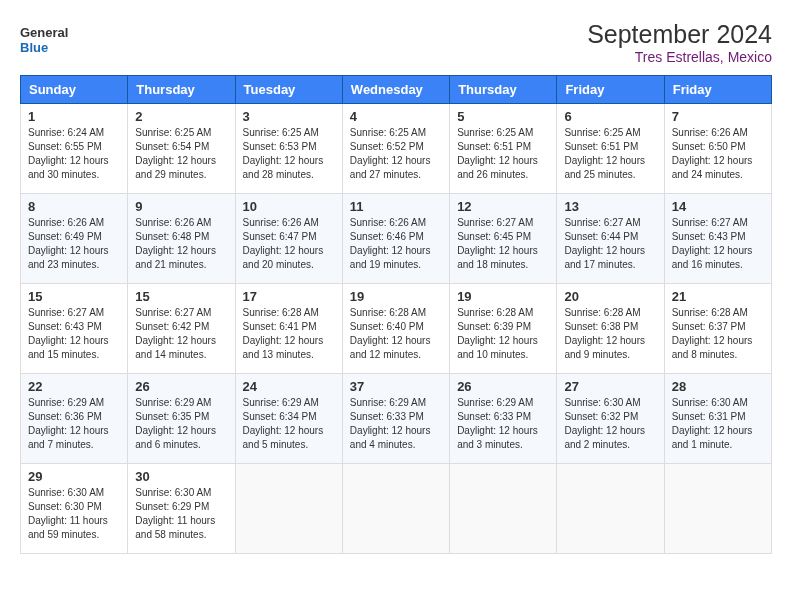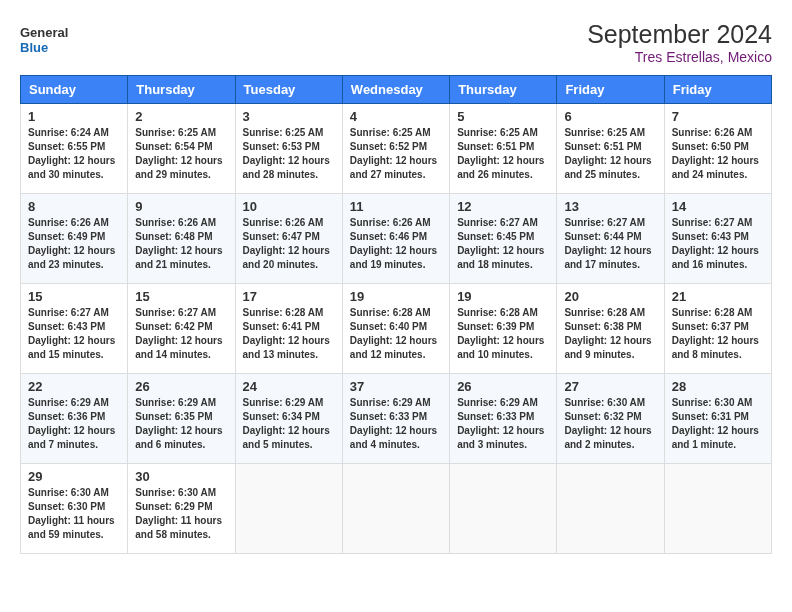--- a/index.html
+++ b/index.html
@@ -63,21 +63,20 @@
     .day-number {
       font-size: 13px;
       font-weight: bold;
       display: block;
       margin-bottom: 2px;
     }
     .cell-text {
       font-size: 10px;
       line-height: 1.4;
       color: #333;
-      font-weight: bold;
     }
     .empty-cell {
       background: #f9f9f9 !important;
     }
   </style>
 </head>
 <body>
 
 <div class="header">
   <div class="logo">

